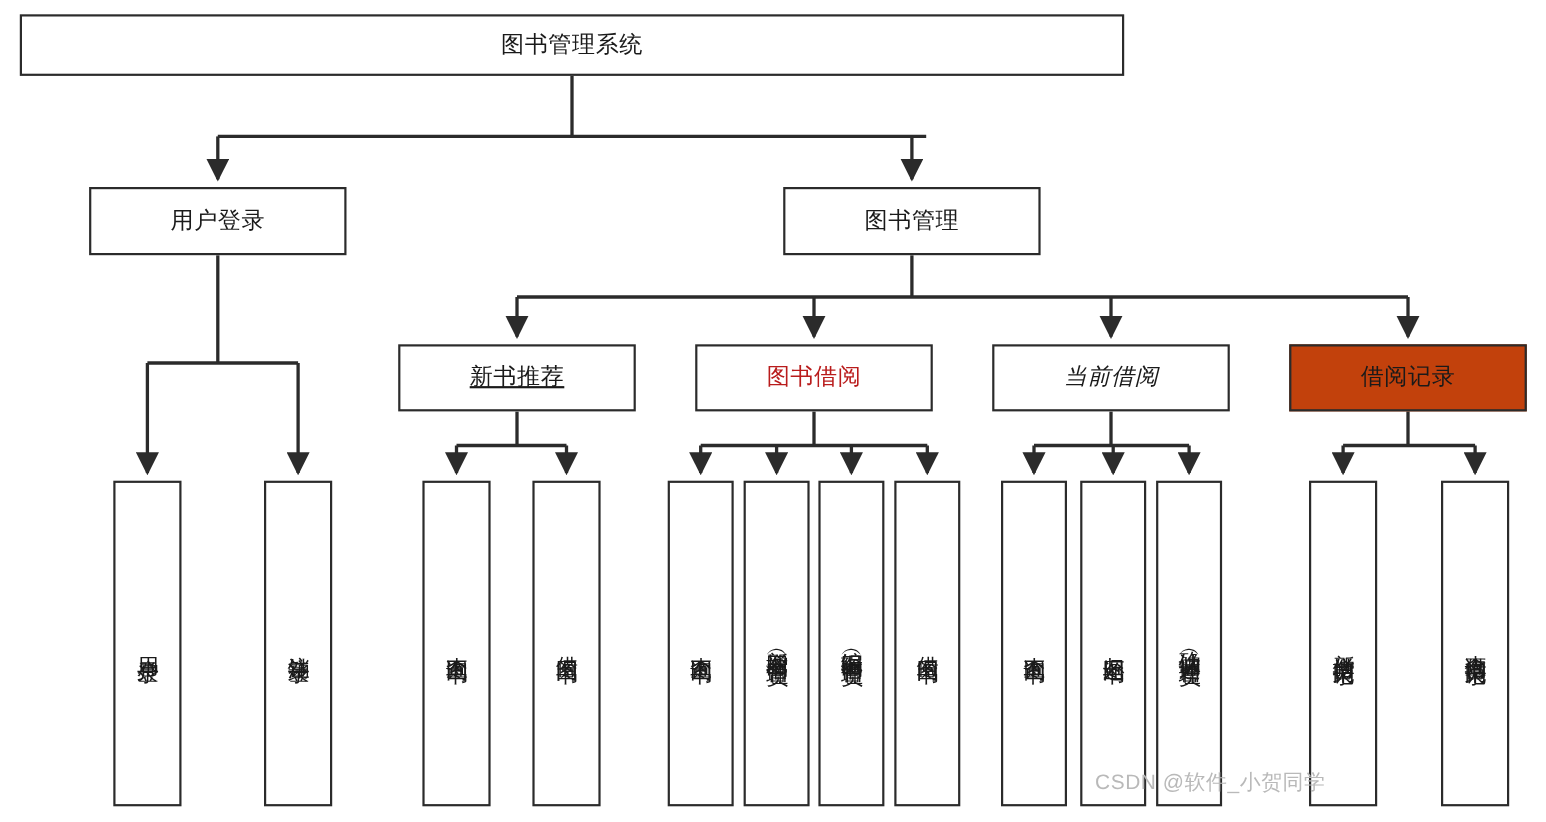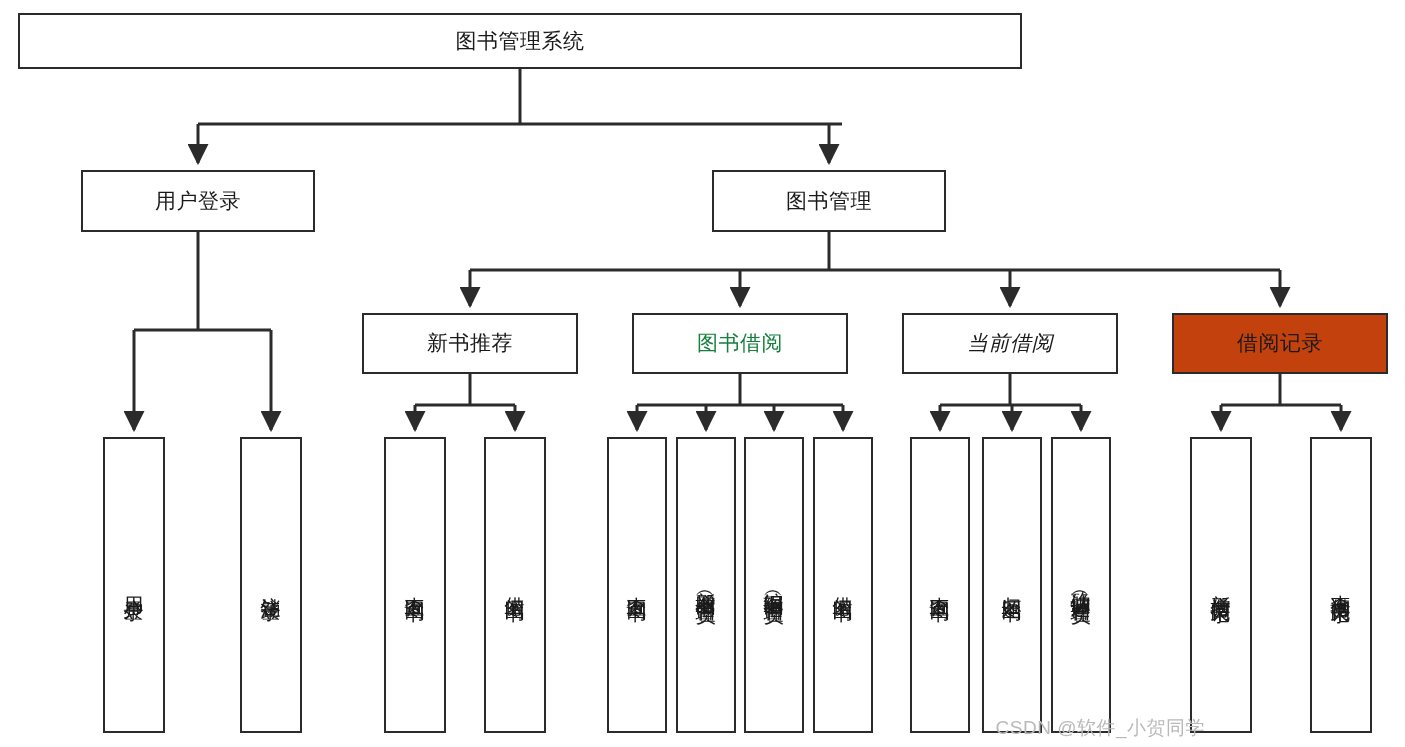--- a/index.html
+++ b/index.html
@@ -48,21 +48,21 @@
   svg.connectors {
     position: absolute;
     left: 0; top: 0;
     width: 1405px;
     height: 747px;
     pointer-events: none;
   }
   .watermark {
     position: absolute;
     right: 8px;
-    bottom: 6px;
+    bottom: 23px;
     font-size: 19px;
     color: #b9b9b9;
     letter-spacing: 0.5px;
     white-space: nowrap;
     margin-left: 40px;
   }
 </style>
 </head>
 <body>
 
@@ -123,24 +123,24 @@
   </div>
 
   <div class="node-box" id="node-l2-0" style="left: 81px; top: 170px; width: 234px; height: 62px; border-color: rgb(43, 43, 43); background: rgb(255, 255, 255);">
     <span class="node-label" style="color: rgb(26, 26, 26);">用户登录</span>
   </div>
   <div class="node-box" id="node-l2-1" style="left: 712px; top: 170px; width: 234px; height: 62px; border-color: rgb(43, 43, 43); background: rgb(255, 255, 255);">
     <span class="node-label" style="color: rgb(26, 26, 26);">图书管理</span>
   </div>
 
   <div class="node-box" id="node-l3-0" style="left: 362px; top: 313px; width: 216px; height: 61px; border-color: rgb(43, 43, 43); background: rgb(255, 255, 255);">
-    <span class="node-label" style="color: rgb(26, 26, 26);">新书推荐</span>
+    <span class="node-label" style="color: rgb(26, 26, 26); text-decoration: underline;">新书推荐</span>
   </div>
   <div class="node-box" id="node-l3-1" style="left: 632px; top: 313px; width: 216px; height: 61px; border-color: rgb(43, 43, 43); background: rgb(255, 255, 255);">
-    <span class="node-label" style="color: #15803d;">图书借阅</span>
+    <span class="node-label" style="color: #b91c1c;">图书借阅</span>
   </div>
   <div class="node-box" id="node-l3-2" style="left: 902px; top: 313px; width: 216px; height: 61px; border-color: rgb(43, 43, 43); background: rgb(255, 255, 255); font-style: italic;">
     <span class="node-label" style="color: rgb(26, 26, 26);">当前借阅</span>
   </div>
   <div class="node-box" id="node-l3-3" style="left: 1172px; top: 313px; width: 216px; height: 61px; border-color: rgb(43, 43, 43); background: #c2410c;">
     <span class="node-label" style="color: rgb(26, 26, 26);">借阅记录</span>
   </div>
 
   <div class="node-box vertical" id="node-leaf-0" style="left: 103px; top: 437px; width: 62px; height: 296px; border-color: rgb(43, 43, 43); background: rgb(255, 255, 255);">
     <span class="node-label" style="color: rgb(26, 26, 26);">用户登录</span>

